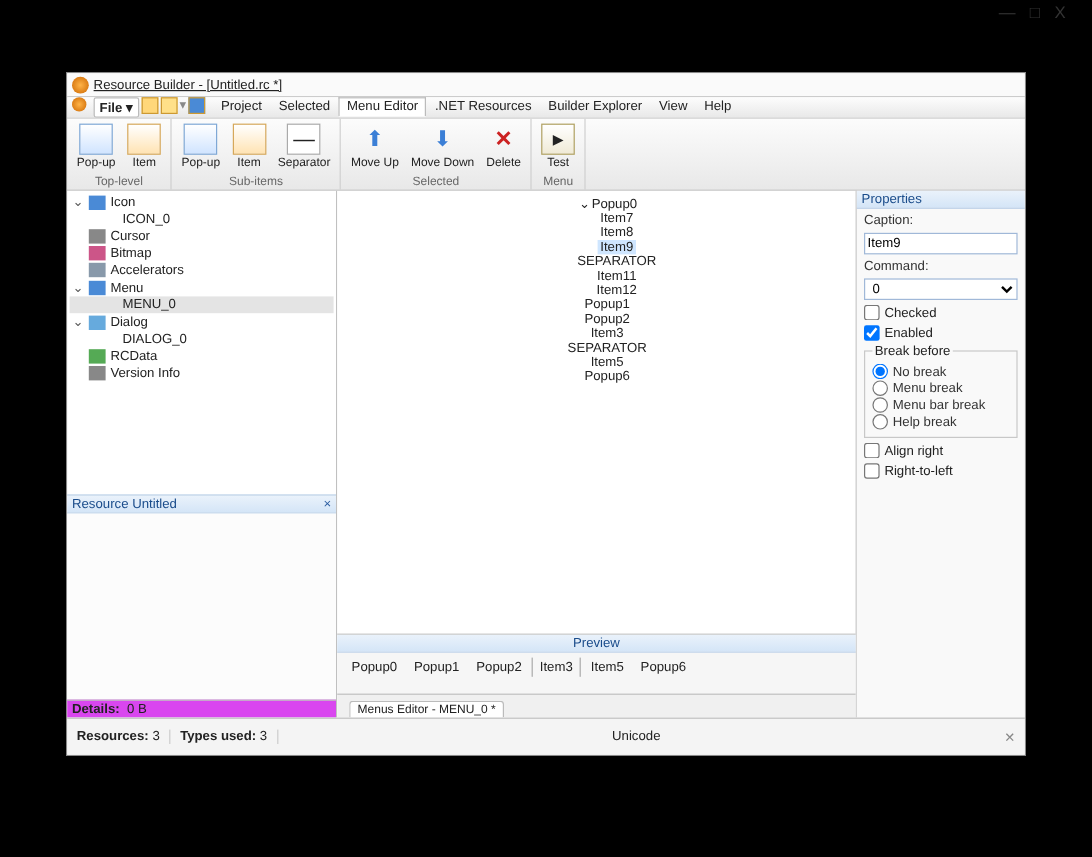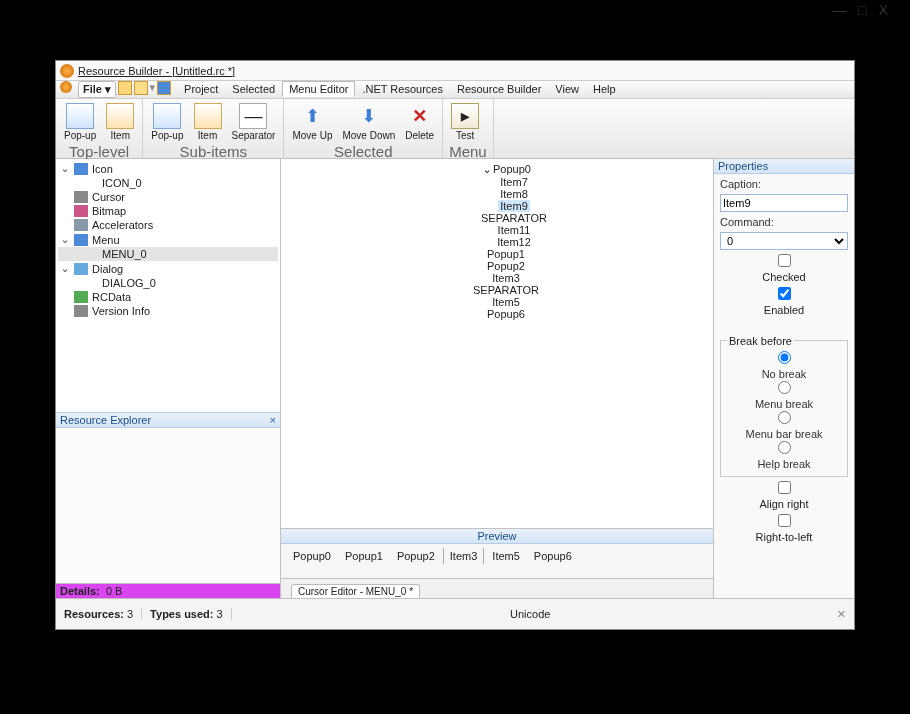--- a/index.html
+++ b/index.html
@@ -12,21 +12,21 @@
 .menubar { height: 18px; display: flex; align-items: flex-start; gap: 2px; padding: 0 4px; background: linear-gradient(#fdfdfd,#e8e8e8); border-bottom: 1px solid #ccc; }
 .menubar .file { background: #fff; border: 1px solid #bbb; padding: 1px 4px; border-radius: 2px; font-weight: bold; }
 .menubar .tab { padding: 1px 6px; border: 1px solid transparent; }
 .menubar .tab.active { background: #fff; border: 1px solid #bbb; border-bottom: 1px solid #fff; }
 .menubar .smallicon { width: 14px; height: 14px; background: #ffd77a; border: 1px solid #cc9933; }
 .menubar .smallicon.folder { background: #ffe089; }
 .menubar .smallicon.blue { background: #4a8ad6; }
 .ribbon { height: 60px; background: linear-gradient(#fcfcfc,#e8e8e8); border-bottom: 1px solid #c0c0c0; display: flex; }
 .ribbon-group { display: flex; flex-direction: column; border-right: 1px solid #d0d0d0; padding: 2px 6px 0 6px; }
 .ribbon-group .btns { display: flex; gap: 6px; flex: 1; align-items: flex-start; }
-.ribbon-group .gname { text-align: center; font-size: 15px; color: #666; padding-bottom: 1px; }
+.ribbon-group .gname { text-align: center; font-size: 10px; color: #666; padding-bottom: 1px; }
 .rbtn { display: flex; flex-direction: column; align-items: center; gap: 1px; padding: 2px; cursor: default; }
 .rbtn .glyph { width: 28px; height: 26px; display: flex; align-items: center; justify-content: center; font-size: 18px; }
 .rbtn .lbl { font-size: 10px; white-space: nowrap; }
 .body { flex: 1; display: flex; min-height: 0; }
 .leftcol { width: 225px; display: flex; flex-direction: column; border-right: 1px solid #c0c0c0; background: #fff; }
 .restree { flex: 1; overflow: auto; padding: 2px; }
 .tree-node { display: flex; align-items: center; gap: 4px; padding: 1px 2px; font-size: 11px; }
 .tree-node.child { padding-left: 30px; }
 .tree-node .caret { width: 10px; text-align: center; color: #555; }
 .tree-node .ticon { width: 14px; height: 12px; display: inline-block; }
@@ -45,24 +45,24 @@
 .previewbar .phdr { background: linear-gradient(#eaf2fb,#d4e5f7); color: #1a4c8b; padding: 1px 6px; border-bottom: 1px solid #b7cde6; font-size: 11px; }
 .previewbar .pitems { display: flex; gap: 2px; padding: 4px 6px 14px 6px; background: #f6f6f6; }
 .previewbar .pitem { padding: 2px 6px; font-size: 11px; }
 .tabstrip { height: 20px; border-top: 1px solid #c0c0c0; background: #f0f0f0; padding-left: 10px; display: flex; align-items: flex-end; }
 .doctab { background: #fff; border: 1px solid #bbb; border-bottom: none; border-radius: 3px 3px 0 0; padding: 1px 6px; font-size: 10px; }
 .rightcol { width: 140px; background: #f9f9f9; display: flex; flex-direction: column; font-size: 11px; }
 .rightcol .phdr2 { background: linear-gradient(#eaf2fb,#d4e5f7); color: #1a4c8b; padding: 1px 4px; border-bottom: 1px solid #b7cde6; }
 .propbody { padding: 4px 6px; display: flex; flex-direction: column; gap: 4px; }
 .propbody label { font-size: 11px; color: #333; }
 .propbody input[type=text], .propbody select { width: 100%; font-size: 11px; border: 1px solid #a0b8d8; padding: 1px 2px; height: 18px; background: #fff; }
-.fieldset { border: 1px solid #c8c8c8; padding: 4px 6px 6px 6px; margin-top: 20px; }
+.fieldset { border: 1px solid #c8c8c8; padding: 4px 6px 6px 6px; margin-top: 4px; }
 .fieldset .legend { font-size: 11px; position: relative; top: -10px; background: #f9f9f9; padding: 0 2px; display: inline-block; }
 .fieldset .radios { display: flex; flex-direction: column; gap: 1px; margin-top: -6px; }
-.chkrow, .chkrow { display: flex; align-items: center; gap: 4px; flex-direction: column; }
+.chkrow, .chkrow { display: flex; align-items: center; gap: 4px; }
 .statusbar { height: 31px; border-top: 1px solid #c0c0c0; background: #f4f4f4; font-size: 11px; display: flex; align-items: center; }
 .statusbar .cell { padding: 0 8px; border-right: 1px solid #ccc; }
 .statusbar .center { flex: 1; text-align: center; }
 .ic-popup { background: linear-gradient(#fff,#d0e4ff); border:1px solid #7fa8d6; }
 .ic-item { background: linear-gradient(#fff,#ffe3b3); border:1px solid #d6a85a; }
 .ic-sep { background: #fff; border:1px solid #aaa; display:flex; align-items:center; justify-content:center; }
 .ic-up { color:#3b7fd6; }
 .ic-down { color:#3b7fd6; }
 .ic-del { color:#cc2222; font-weight:bold; }
 .ic-test { background: linear-gradient(#fff,#f0ead6); border:1px solid #b0a060; }
@@ -88,21 +88,21 @@
     <span class="file"><span>File</span> ▾</span>
     <span class="smallicon"></span>
     <span class="smallicon folder"></span>
     <span style="color:#888">▾</span>
     <span class="smallicon blue"></span>
     <span id="ribbon-tabs" style="display:flex;gap:0;margin-left:4px">
         <span class="tab">Project</span>
         <span class="tab">Selected</span>
         <span class="tab active">Menu Editor</span>
         <span class="tab">.NET Resources</span>
-        <span class="tab">Resource Builder</span>
+        <span class="tab">Builder Explorer</span>
         <span class="tab">View</span>
         <span class="tab">Help</span>
       </span>
   </div>
 
   <div class="ribbon" id="ribbon">
       <div class="ribbon-group">
         <div class="btns">
           <div class="rbtn">
             <div class="glyph ic-popup"></div>
@@ -211,21 +211,21 @@
             <span class="ticon" style="background: rgb(85, 170, 85);"></span>
             <span>RCData</span>
           </div>
           <div class="tree-node">
             <span class="caret"></span>
             <span class="ticon" style="background: rgb(136, 136, 136);"></span>
             <span>Version Info</span>
           </div>
         </div>
       <div class="res-preview-hdr">
-        <span>Resource Explorer</span>
+        <span>Resource Untitled</span>
         <span class="closex">×</span>
       </div>
       <div class="res-preview"></div>
       <div class="detailsbar">
         <span><b>Details:</b>&nbsp;&nbsp;<span>0 B</span></span>
       </div>
     </div>
 
     <div class="midcol">
       <div class="menutree" id="menutree">
@@ -248,21 +248,21 @@
         <div class="pitems" id="preview-items">
             <span class="pitem ">Popup0</span>
             <span class="pitem ">Popup1</span>
             <span class="pitem ">Popup2</span>
             <span class="pitem" style="border-left: 1px solid rgb(170, 170, 170); border-right: 1px solid rgb(170, 170, 170);">Item3</span>
             <span class="pitem">Item5</span>
             <span class="pitem ">Popup6</span>
           </div>
       </div>
       <div class="tabstrip">
-        <span class="doctab">Cursor Editor - MENU_0 *</span>
+        <span class="doctab">Menus Editor - MENU_0 *</span>
       </div>
     </div>
 
     <div class="rightcol">
       <div class="phdr2">Properties</div>
       <div class="propbody">
         <label>Caption:</label>
         <input type="text" value="Item9" style="">
         <label>Command:</label>
         <select>

